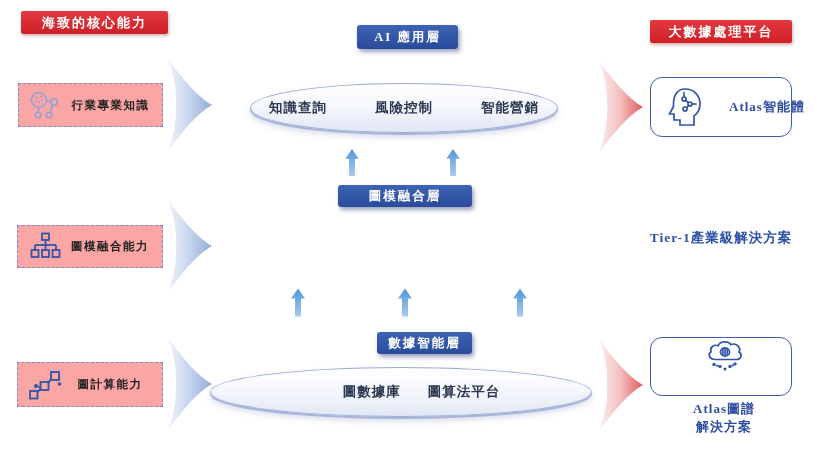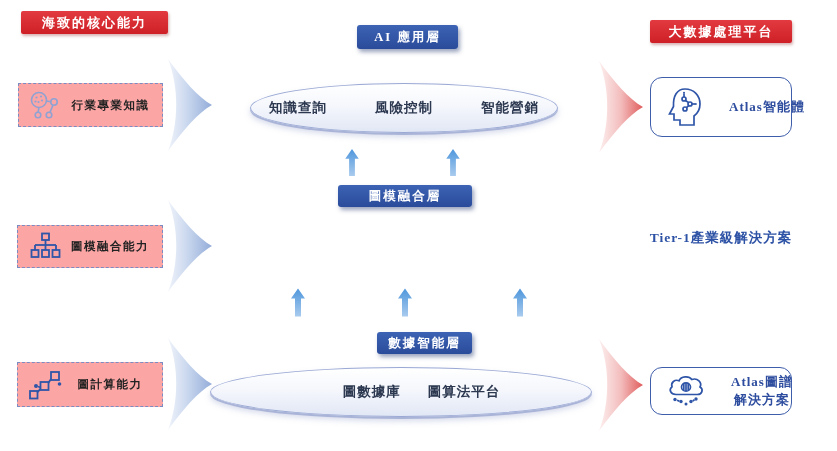--- a/index.html
+++ b/index.html
@@ -278,21 +278,21 @@
             <circle cx="19" cy="5.7" r="1"></circle>
             <circle cx="30.8" cy="17" r="1"></circle>
           </g>
       </svg>
     </span>
     <span class="product-label">Atlas智能體</span>
   </div>
 
   <div class="tier1-label" style="left:635px;top:229px;width:172px;">Tier-1產業級解決方案</div>
 
-  <div class="product-box" style="left:650px;top:367px;width:142px;height:48px;">
+  <div class="product-box" style="left:650px;top:337px;width:142px;height:59px;flex-direction:column;">
     <span class="icon">
       <svg width="40" height="36" viewBox="0 0 40 36" fill="none" stroke="#2f55a8" stroke-width="1.7">
         <path d="M11,21.5 C5.5,21.5 3.5,16.5 7,13.8 C5.5,9.5 10,6 14,7.8 C16,3 24,2.5 26.8,6.5 C32.5,4.5 37.5,9.5 35,14 C38.5,16 37.5,21.5 32.5,21.5 Z"></path>
         <ellipse cx="21" cy="14" rx="4.5" ry="4.2"></ellipse>
         <line x1="18.8" y1="10.8" x2="18.8" y2="17.2"></line>
         <line x1="21" y1="10" x2="21" y2="18.1"></line>
         <line x1="23.2" y1="10.8" x2="23.2" y2="17.2"></line>
         <g fill="#2f55a8" stroke="none">
           <circle cx="10" cy="26.5" r="1.7"></circle>
             <circle cx="16" cy="28.5" r="1.7"></circle>

